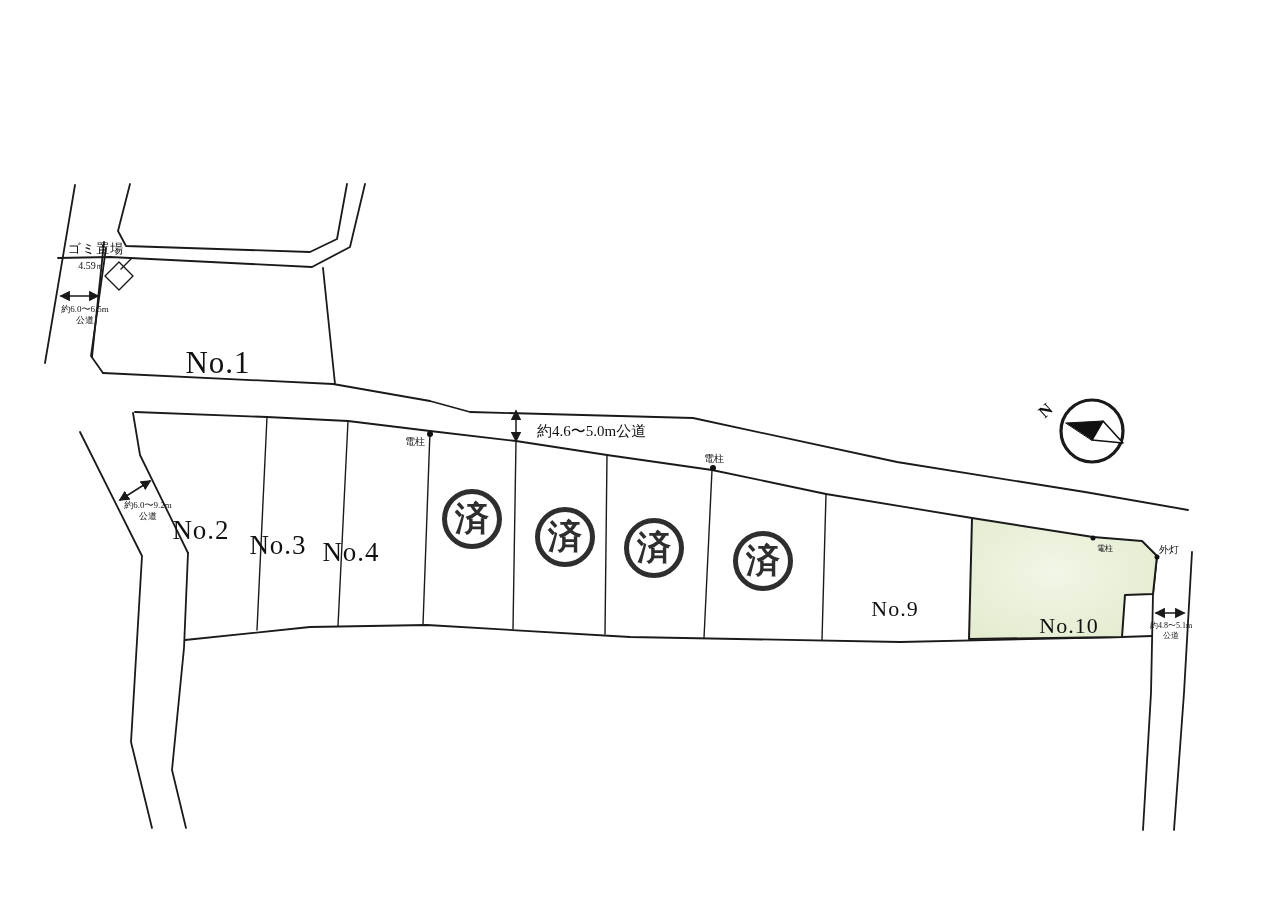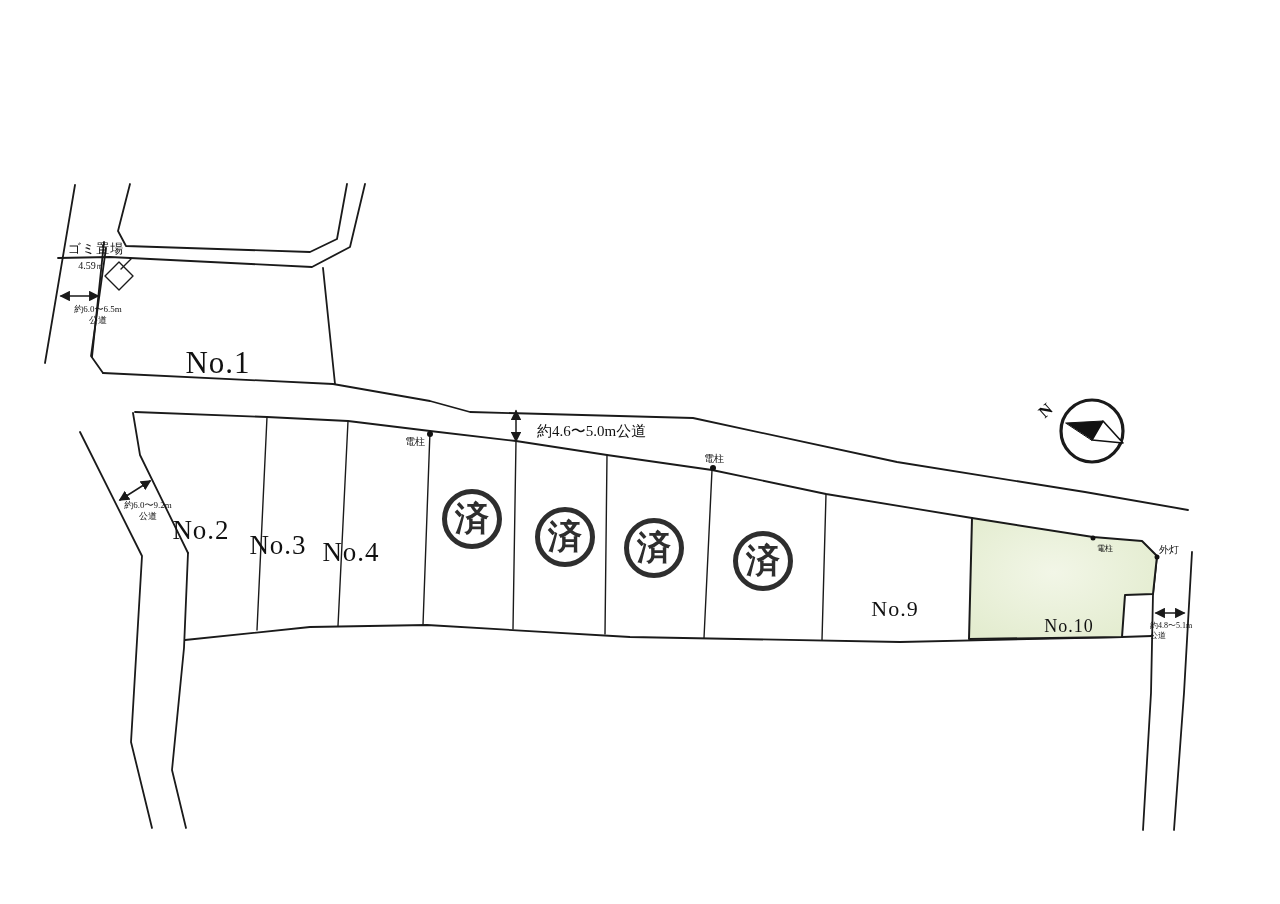--- a/index.html
+++ b/index.html
@@ -9,35 +9,35 @@
   }
   #plan-svg{position:absolute;left:0;top:0;z-index:1;}
   .label{position:absolute;z-index:2;white-space:nowrap;transform:translate(-50%,-50%);
          font-family:"Liberation Serif","DejaVu Serif",serif;color:#111;}
   .lot-label{letter-spacing:1px;margin-top:40px;}
   #lbl-no1{left:218px;top:323px;font-size:31px;}
   #lbl-no2{left:201px;top:490px;font-size:27px;}
   #lbl-no3{left:278px;top:505px;font-size:27px;}
   #lbl-no4{left:351px;top:512px;font-size:27px;}
   #lbl-no9{left:895px;top:569px;font-size:22px;}
-  #lbl-no10{left:1069px;top:586px;font-size:18px;}
+  #lbl-no10{left:1069px;top:586px;font-size:22px;}
   .sold{position:absolute;z-index:2;box-sizing:border-box;width:60px;height:60px;
         border:5px solid #2e2e2e;border-radius:50%;display:flex;align-items:center;justify-content:center;
         font-size:34px;font-weight:bold;color:#2e2e2e;background:transparent;
         font-family:"Liberation Serif","DejaVu Serif",serif;}
   #sold1{left:442px;top:489px;}
   #sold2{left:535px;top:507px;}
   #sold3{left:624px;top:518px;}
   #sold4{left:733px;top:531px;}
   .tiny{font-size:9px;line-height:11px;text-align:center;}
-  .tiny8{font-size:8px;line-height:10px;}
+  .tiny8{font-size:8px;line-height:10px;text-align:center;}
   #lbl-north-road{left:521px;top:431px;transform:translate(0,-50%);font-size:15px;margin-left:16px;}
   #lbl-garbage{left:96px;top:249px;font-size:13px;letter-spacing:1px;}
   #lbl-garbage-area{left:92px;top:266px;font-size:10px;}
-  #lbl-west-upper{left:98px;top:315px;}
+  #lbl-west-upper{left:85px;top:315px;}
   #lbl-west-lower{left:148px;top:511px;}
   #lbl-east-road{left:1171px;top:631px;}
   #lbl-pole1{left:415px;top:442px;font-size:10px;}
   #lbl-pole2{left:714px;top:459px;font-size:10px;}
   #lbl-pole3{left:1105px;top:548px;font-size:8px;}
   #lbl-gaito{left:1169px;top:550px;font-size:10px;}
   #lbl-compass-n{left:1046px;top:411px;font-size:17px;font-weight:bold;
                  transform:translate(-50%,-50%) rotate(-42deg);}
 </style>
 </head>

